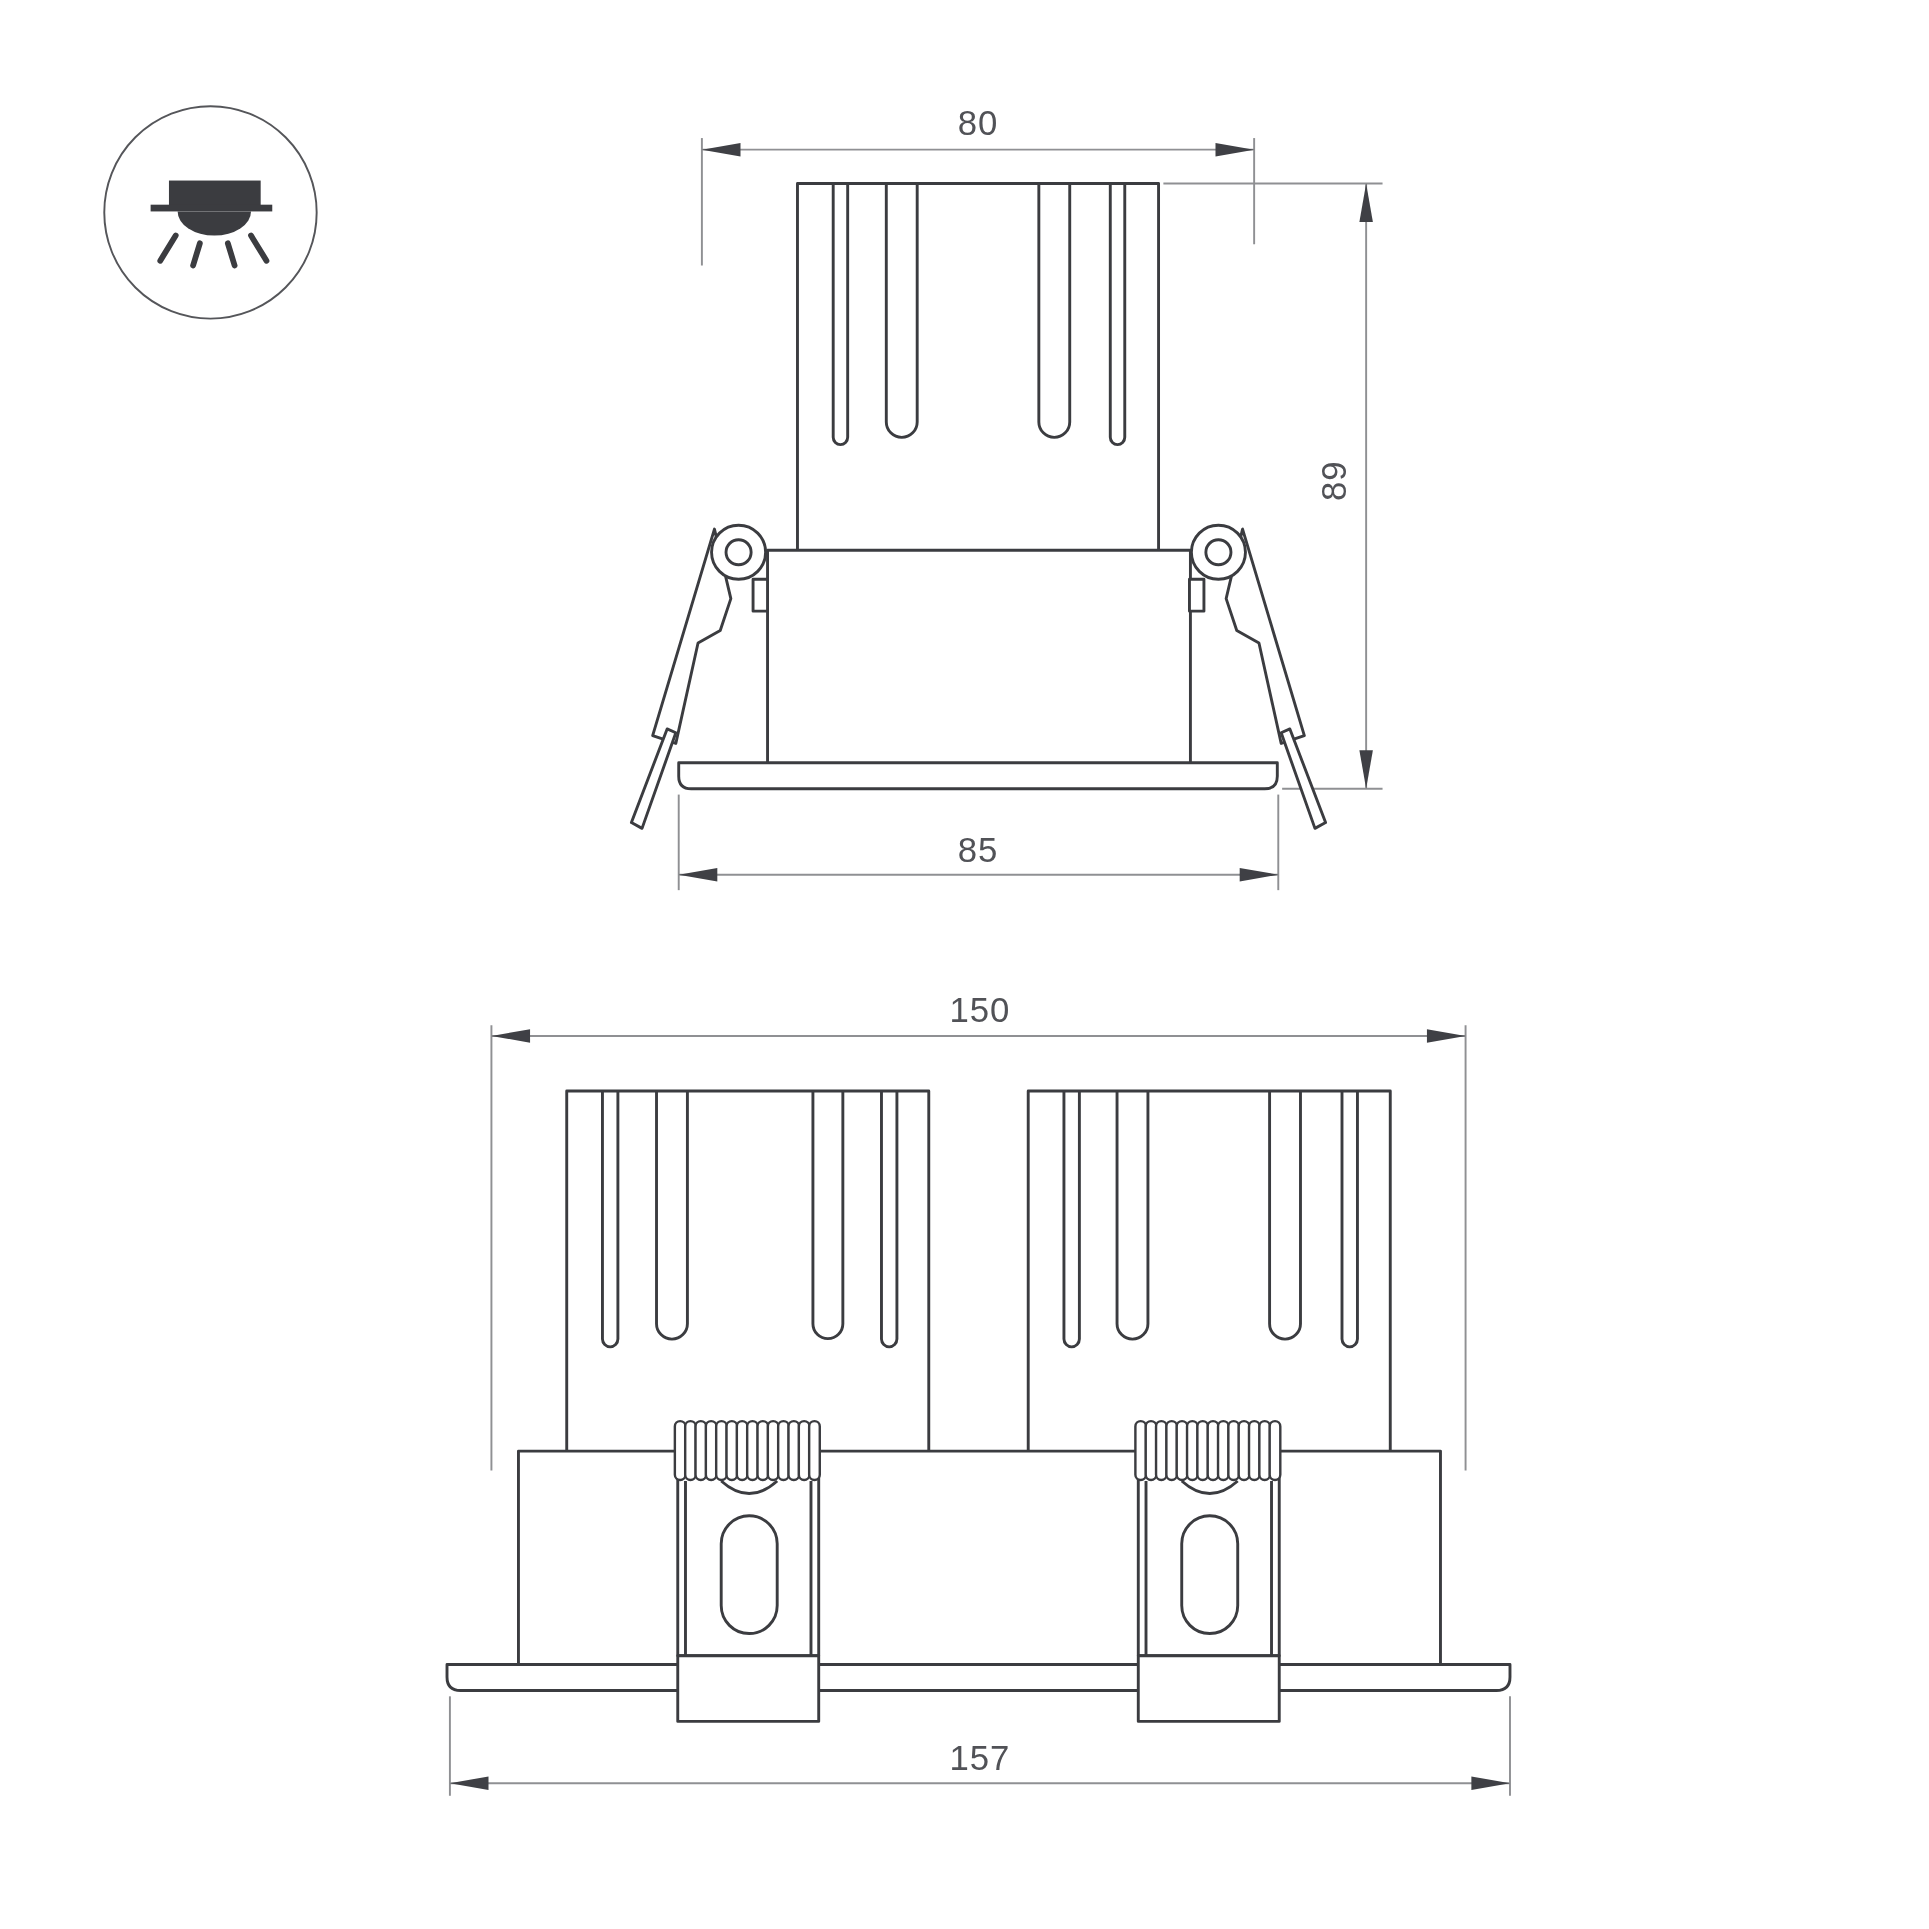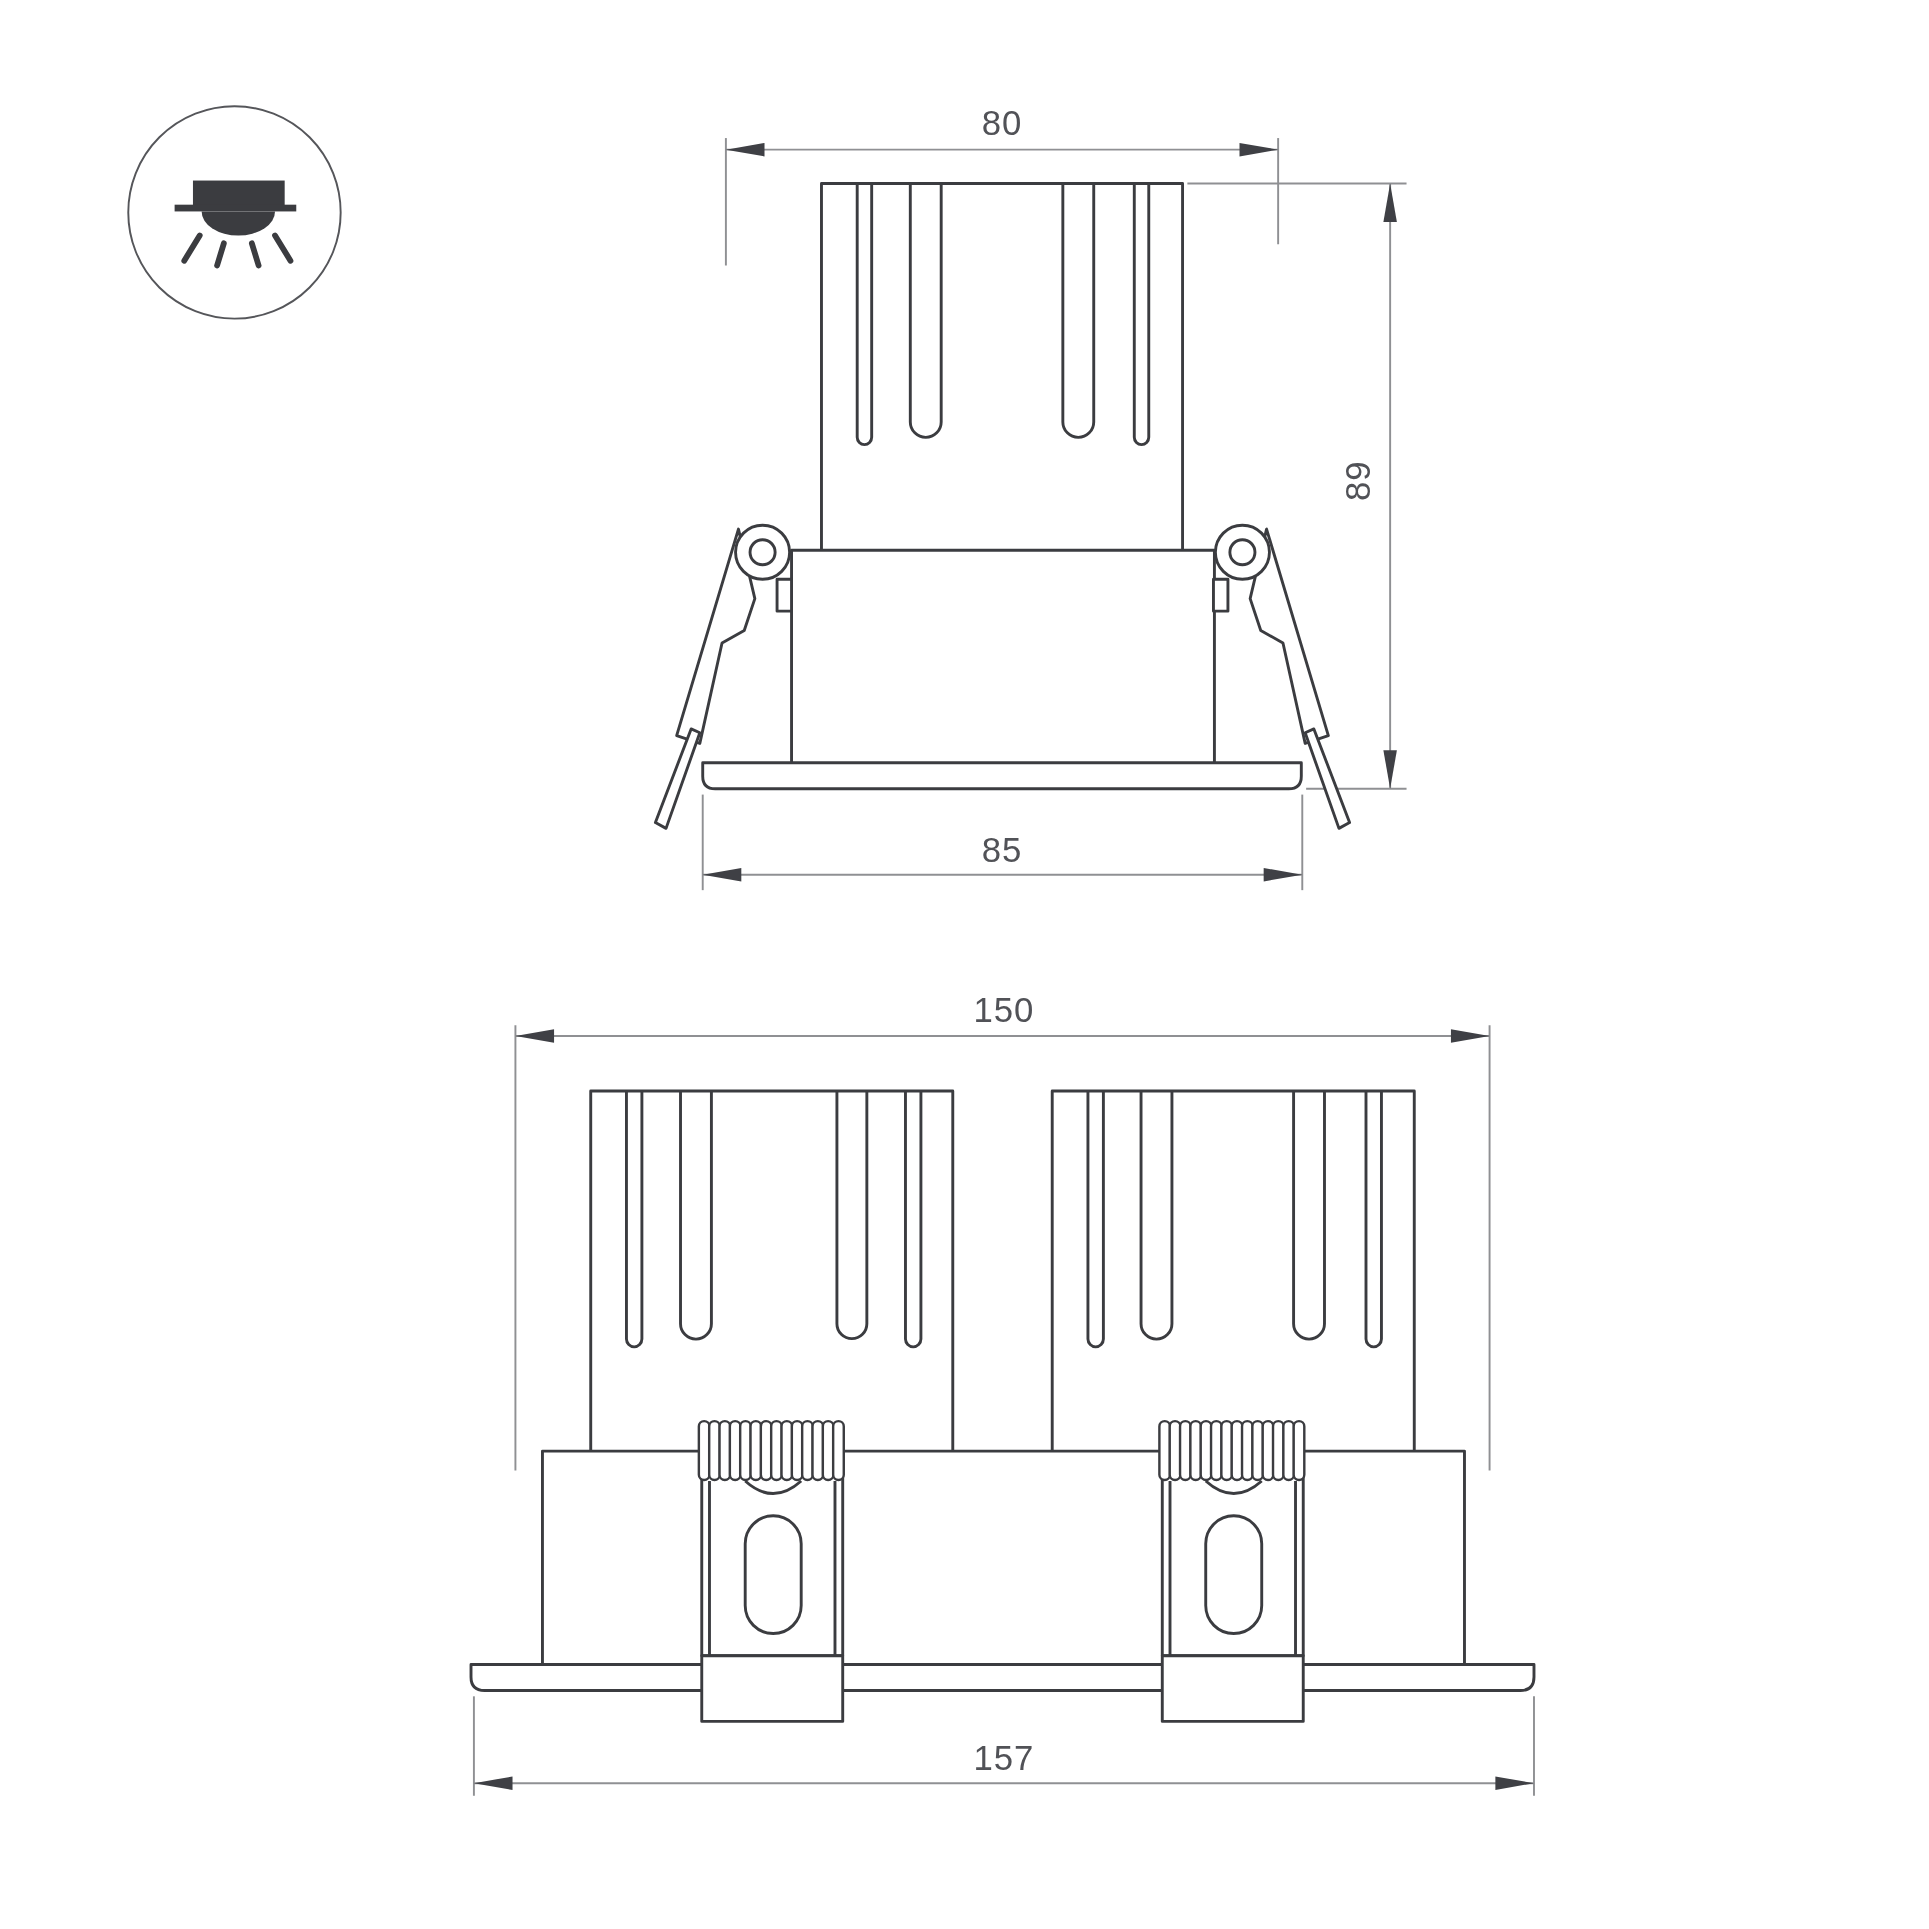--- a/index.html
+++ b/index.html
@@ -1,16 +1,16 @@
 <!DOCTYPE html>
 <html><head>
 <meta charset="utf-8">
 <style>
   html,body{margin:0;padding:0;background:#ffffff;}
-  .page{position:relative;width:1770px;height:1929px;background:#ffffff;overflow:hidden;margin-left:24px;}
+  .page{position:relative;width:1770px;height:1929px;background:#ffffff;overflow:hidden;}
   svg{position:absolute;left:0;top:0;}
   text{font-family:"Liberation Sans", sans-serif;font-size:36px;letter-spacing:1px;}
 </style>
 </head>
 <body>
 
 <div class="page">
 <svg width="1929" height="1929" viewBox="0 0 1998 1998">
 
   <g>

